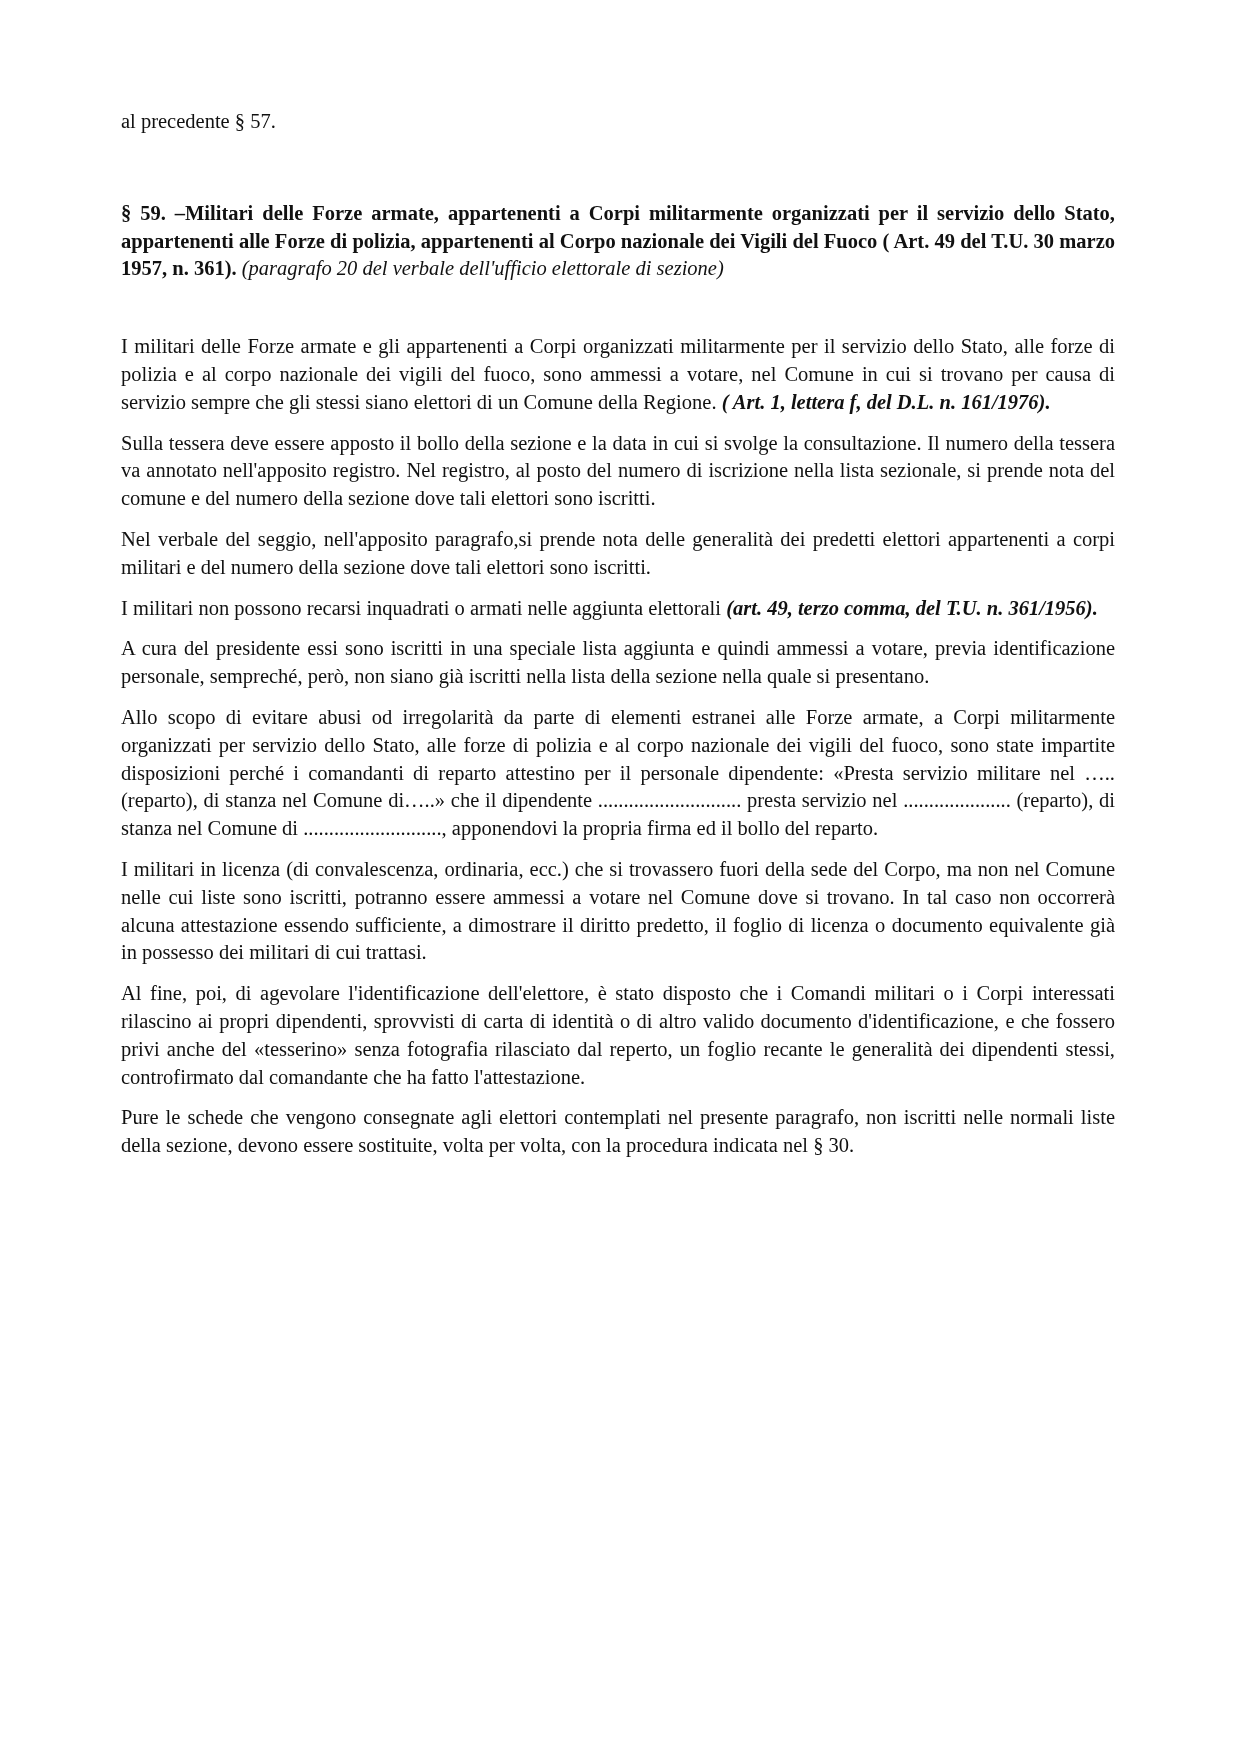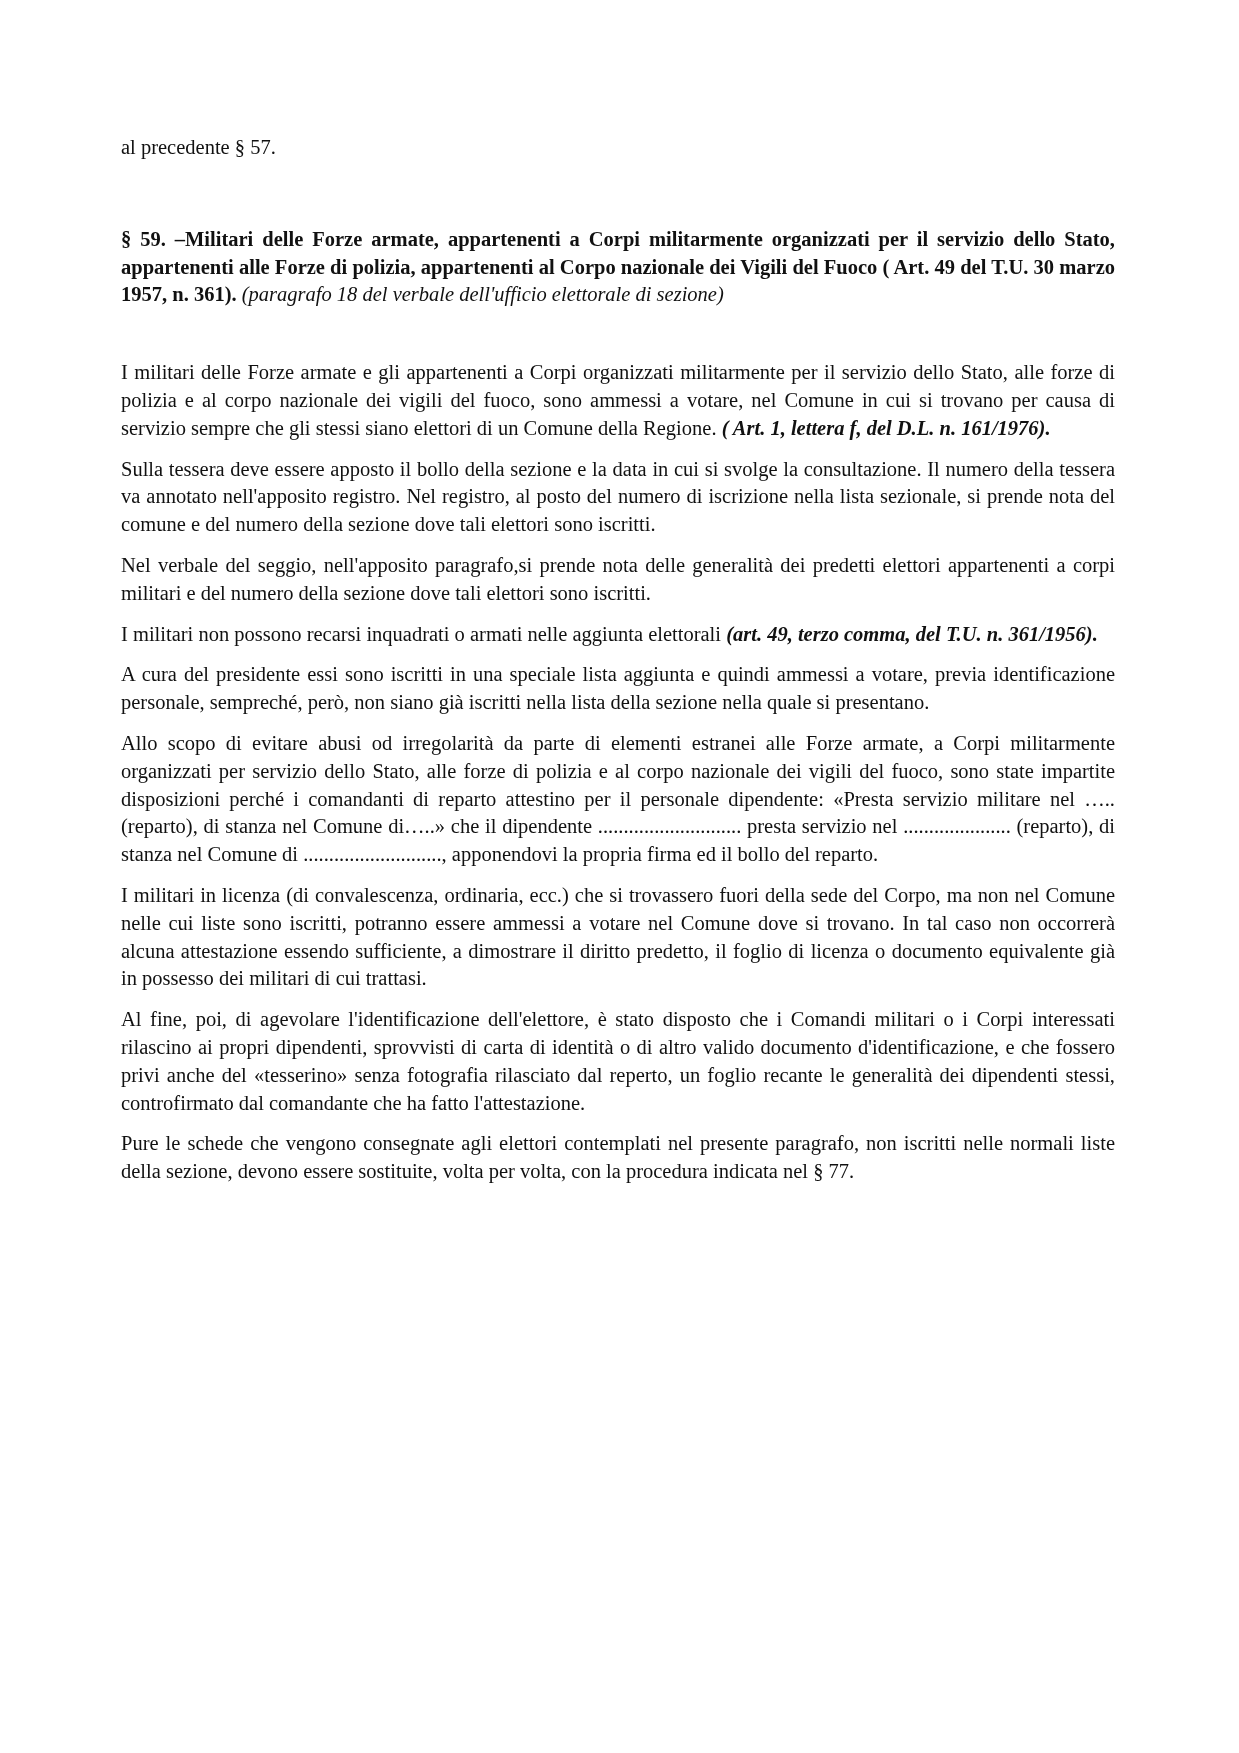--- a/index.html
+++ b/index.html
@@ -7,21 +7,21 @@
       width: 1239px;
       height: 1753px;
       position: relative;
       overflow: hidden;
       font-family: "Liberation Serif", "DejaVu Serif", serif;
       color: #111111;
     }
     .page {
       position: absolute;
       left: 121px;
-      top: 134px;
+      top: 108px;
       width: 994px;
     }
     p {
       margin: 0;
       font-size: 20.5px;
       line-height: 27.8px;
       text-align: justify;
     }
     .carry { margin-bottom: 64px; }
     .heading {
@@ -34,21 +34,21 @@
   </style>
 </head>
 <body>
 
 <div class="page">
 
   <p class="carry">al precedente § 57.</p>
 
   <p class="heading">
     <span>§ 59. –Militari delle Forze armate, appartenenti a Corpi militarmente organizzati per il servizio dello Stato, appartenenti alle Forze di polizia, appartenenti al Corpo nazionale dei Vigili del Fuoco ( Art. 49 del T.U. 30 marzo 1957, n. 361).</span>
-    <span class="ref">(paragrafo 18 del verbale dell'ufficio elettorale di sezione)</span>
+    <span class="ref">(paragrafo 20 del verbale dell'ufficio elettorale di sezione)</span>
   </p>
 
   <p class="para">
     <span>I militari delle Forze armate e gli appartenenti a Corpi organizzati militarmente per il servizio dello Stato, alle forze di polizia e al corpo nazionale dei vigili del fuoco, sono ammessi a votare, nel Comune in cui si trovano per causa di servizio sempre che gli stessi siano elettori di un Comune della Regione. </span><em>( Art. 1, lettera f, del D.L. n. 161/1976).</em>
   </p>
 
 
   <p class="para">Sulla tessera deve essere apposto il bollo della sezione  e la data in cui si svolge la consultazione. Il numero della tessera va annotato nell'apposito registro. Nel registro, al posto del numero di iscrizione nella lista sezionale, si prende nota del comune e del numero della sezione dove tali elettori sono iscritti.</p>
 
   <p class="para">Nel verbale del seggio, nell'apposito paragrafo,si prende nota delle generalità dei predetti elettori appartenenti a corpi militari e del numero della sezione dove tali elettori sono iscritti.</p>
@@ -59,15 +59,15 @@
 
   <p class="para">A cura del presidente essi sono iscritti in una speciale lista aggiunta e quindi ammessi a votare, previa identificazione personale, sempreché, però, non siano già iscritti nella lista della sezione nella quale si presentano.</p>
 
   <p class="para">Allo scopo di evitare abusi od irregolarità da parte di elementi estranei alle Forze armate, a Corpi militarmente organizzati per servizio dello Stato, alle forze di polizia e al corpo nazionale dei vigili del fuoco, sono state impartite disposizioni perché i comandanti di reparto attestino per il personale dipendente: «Presta servizio militare nel ….. (reparto), di stanza nel Comune di…..» che il dipendente ............................ presta servizio nel ..................... (reparto), di stanza nel Comune di ..........................., apponendovi la propria firma ed il bollo del reparto.</p>
 
 
   <p class="para">I militari in licenza (di convalescenza, ordinaria, ecc.) che si trovassero fuori della sede del Corpo, ma non nel Comune nelle cui liste sono iscritti, potranno essere ammessi a votare nel Comune dove si trovano. In tal caso non occorrerà alcuna attestazione essendo sufficiente, a dimostrare il diritto predetto, il foglio di licenza o documento equivalente già in possesso dei militari di cui trattasi.</p>
 
   <p class="para">Al fine, poi, di agevolare l'identificazione dell'elettore, è stato disposto che i Comandi militari o i Corpi interessati rilascino ai propri dipendenti, sprovvisti di carta di identità o di altro valido documento d'identificazione, e che fossero privi anche del «tesserino» senza fotografia rilasciato dal reperto, un foglio recante le generalità dei dipendenti stessi, controfirmato dal comandante che ha fatto l'attestazione.</p>
 
-  <p class="para">Pure le schede che vengono consegnate agli elettori contemplati nel presente paragrafo, non iscritti nelle normali liste della sezione, devono essere sostituite, volta per volta, con la procedura indicata nel § 77.</p>
+  <p class="para">Pure le schede che vengono consegnate agli elettori contemplati nel presente paragrafo, non iscritti nelle normali liste della sezione, devono essere sostituite, volta per volta, con la procedura indicata nel § 30.</p>
 
 </div>
 
 </body></html>

